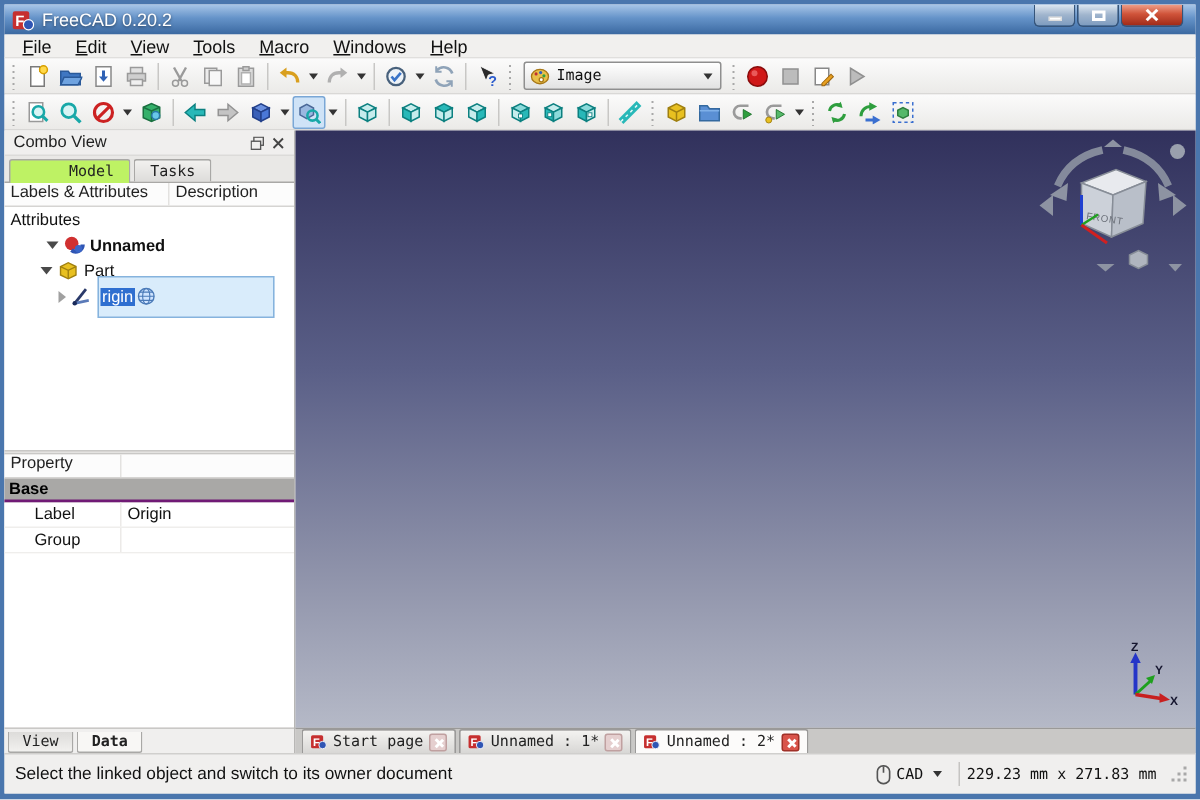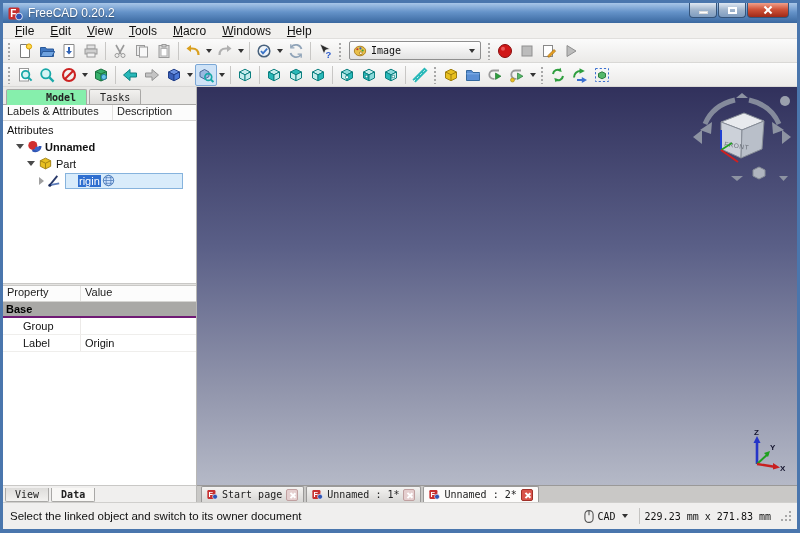--- a/index.html
+++ b/index.html
@@ -49,33 +49,33 @@
   .main { flex:1; display:flex; min-height:0; }
   .left-panel { width:194px; background:#f0efee; border-right:1px solid #b8b7b5; display:flex; flex-direction:column; }
   .dock-title { height:17px; display:flex; align-items:center; padding:0 4px 0 6px; font-size:11px; color:#222;
     background:#f0efee; border-bottom:1px solid #dcdbd9; }
   .dock-title .dt-label { flex:1; }
   .dock-btn { width:14px; height:13px; display:flex; align-items:center; justify-content:center; color:#444; }
   .dock-btn svg { width:9px; height:9px; }
   .panel-tabs { height:18px; display:flex; align-items:flex-end; padding-left:3px; background:#e9e8e6; border-bottom:1px solid #a9a8a6; }
   .ptab { font-family:"DejaVu Sans Mono", monospace; font-size:10px; padding:2px 10px 1px; border:1px solid #a9a8a6; border-bottom:none;
     background:linear-gradient(#f2f1ef,#dddcda); margin-right:2px; border-radius:2px 2px 0 0; color:#222; }
-  .ptab.active { background:#86efac; font-weight:bold; position:relative; top:1px; padding-bottom:2px;padding-left:39px; }
+  .ptab.active { background:#bef264; font-weight:normal; position:relative; top:1px; padding-bottom:2px;padding-left:39px; }
   .tree-header { height:16px; display:flex; background:#fcfcfc; border-bottom:1px solid #d5d4d2; font-size:11px; color:#222; }
   .tree-header .col1 { width:110px; padding-left:4px; border-right:1px solid #e3e2e0; }
   .tree-header .col2 { flex:1; padding-left:4px; }
   .tree-body { height:162px; background:#fff; overflow:hidden; font-size:11px; color:#111; }
   .tree-row { height:17px; display:flex; align-items:center; }
   .tw { display:inline-block; margin-right:3px; }
   .tw.exp { width:0; height:0; border-left:4px solid transparent; border-right:4px solid transparent; border-top:5px solid #4a4a4a; }
   .tw.col { width:0; height:0; border-top:4px solid transparent; border-bottom:4px solid transparent; border-left:5px solid #a0a0a0; }
   .ticon { width:15px; height:15px; margin-right:3px; display:inline-flex; }
   .ticon svg { width:15px; height:15px; }
   .bold { font-weight:bold; }
-  .rename-box { height:16px; width:118px; background:#d9ecfb; border:1px solid #86b3dd; display:flex; align-items:center; padding-left:12px; }
+  .rename-box { height:28px; width:118px; background:#d9ecfb; border:1px solid #86b3dd; display:flex; align-items:center; padding-left:1px; }
   .rename-sel { background:#2f6fd0; color:#fff; font-size:11px; padding:0 1px; }
   .rename-box .globe { width:13px; height:13px; margin-left:1px; }
   .hsplit { height:3px; background:#e4e3e1; border-top:1px solid #c9c8c6; border-bottom:1px solid #c9c8c6; }
   .prop-header { height:16px; display:flex; background:#fcfcfc; border-bottom:1px solid #d5d4d2; font-size:11px; color:#222; }
   .prop-header .col1 { width:78px; padding-left:4px; border-right:1px solid #e3e2e0; }
   .prop-header .col2 { flex:1; padding-left:4px; }
   .prop-base { height:16px; background:#a9a8a6; color:#000; font-weight:bold; font-size:11px; padding-left:3px; display:flex; align-items:center; border-bottom:2px solid #701a75; }
   .prop-row { height:17px; display:flex; background:#fff; font-size:11px; border-bottom:1px solid #efeeec; color:#111; }
   .prop-row .pname { width:78px; padding-left:20px; border-right:1px solid #eceae8; display:flex; align-items:center; }
   .prop-row .pval { flex:1; padding-left:4px; display:flex; align-items:center; }
@@ -454,33 +454,47 @@
         <svg viewBox="0 0 16 16">
           <rect x="1.5" y="1.5" width="13" height="13" fill="none" stroke="#3a6fd0" stroke-width="1" stroke-dasharray="2.2 2"></rect>
           <path d="M4.5 6.5L8 4.8l3.5 1.7v3.6L8 11.8 4.5 10.1z" fill="#56b86a" stroke="#2e7e3e"></path>
         </svg>
       </div>
   </div>
 
   <div class="main">
 
     <div class="left-panel">
+      <div class="dock-title">
+        <span class="dt-label">Combo View</span>
+        <span class="dock-btn">
+            <svg viewBox="0 0 10 10">
+              <rect x="2.5" y="0.5" width="7" height="6" fill="none" stroke="#555"></rect>
+              <rect x="0.5" y="3.5" width="7" height="6" fill="#f0efee" stroke="#555"></rect>
+            </svg>
+          </span>
+        <span class="dock-btn">
+            <svg viewBox="0 0 10 10">
+              <path d="M1.5 1.5l7 7M8.5 1.5l-7 7" stroke="#444" stroke-width="1.4"></path>
+            </svg>
+          </span>
+      </div>
       <div class="panel-tabs">
         <span class="ptab active">Model</span>
         <span class="ptab">Tasks</span>
       </div>
       <div class="tree-header">
         <span class="col1">Labels &amp; Attributes</span>
         <span class="col2">Description</span>
       </div>
       <div class="tree-body">
         <div class="tree-row" style="padding-left:4px">
           <span>Attributes</span>
         </div>
-        <div class="tree-row" style="padding-left:13px">
+        <div class="tree-row" style="padding-left:28px">
           <span class="tw exp"></span>
           <span class="ticon">
               <svg viewBox="0 0 16 16">
                 <circle cx="6.2" cy="6.8" r="4.8" fill="#d03030"></circle>
                 <path d="M6 11.5a5 5 0 0 0 8-4" fill="none" stroke="#2f55b4" stroke-width="3"></path>
                 <circle cx="11" cy="10.5" r="2.6" fill="#3a66c8"></circle>
               </svg>
             </span>
           <span class="bold">Unnamed</span>
         </div>
@@ -509,30 +523,29 @@
                   <circle cx="7" cy="7" r="5.6" fill="#cfe4ff" stroke="#4a7ab8"></circle>
                   <ellipse cx="7" cy="7" rx="2.6" ry="5.6" fill="none" stroke="#4a7ab8" stroke-width="0.8"></ellipse>
                   <path d="M1.4 7h11.2M2.2 4h9.6M2.2 10h9.6" stroke="#4a7ab8" stroke-width="0.8" fill="none"></path>
                 </svg></span>
           </span>
         </div>
       </div>
       <div class="hsplit"></div>
       <div class="prop-header">
         <span class="col1">Property</span>
-        <span class="col2">Value</span>
       </div>
       <div class="prop-base">Base</div>
+      <div class="prop-row">
+        <span class="pname">Label</span>
+        <span class="pval">Origin</span>
+      </div>
       <div class="prop-row">
         <span class="pname">Group</span>
         <span class="pval"></span>
-      </div>
-      <div class="prop-row">
-        <span class="pname">Label</span>
-        <span class="pval">Origin</span>
       </div>
       <div class="prop-empty"></div>
       <div class="bottom-tabs">
         <span class="btab">View</span>
         <span class="btab active">Data</span>
       </div>
     </div>
 
     <div class="right-col">
       <div class="viewport">

